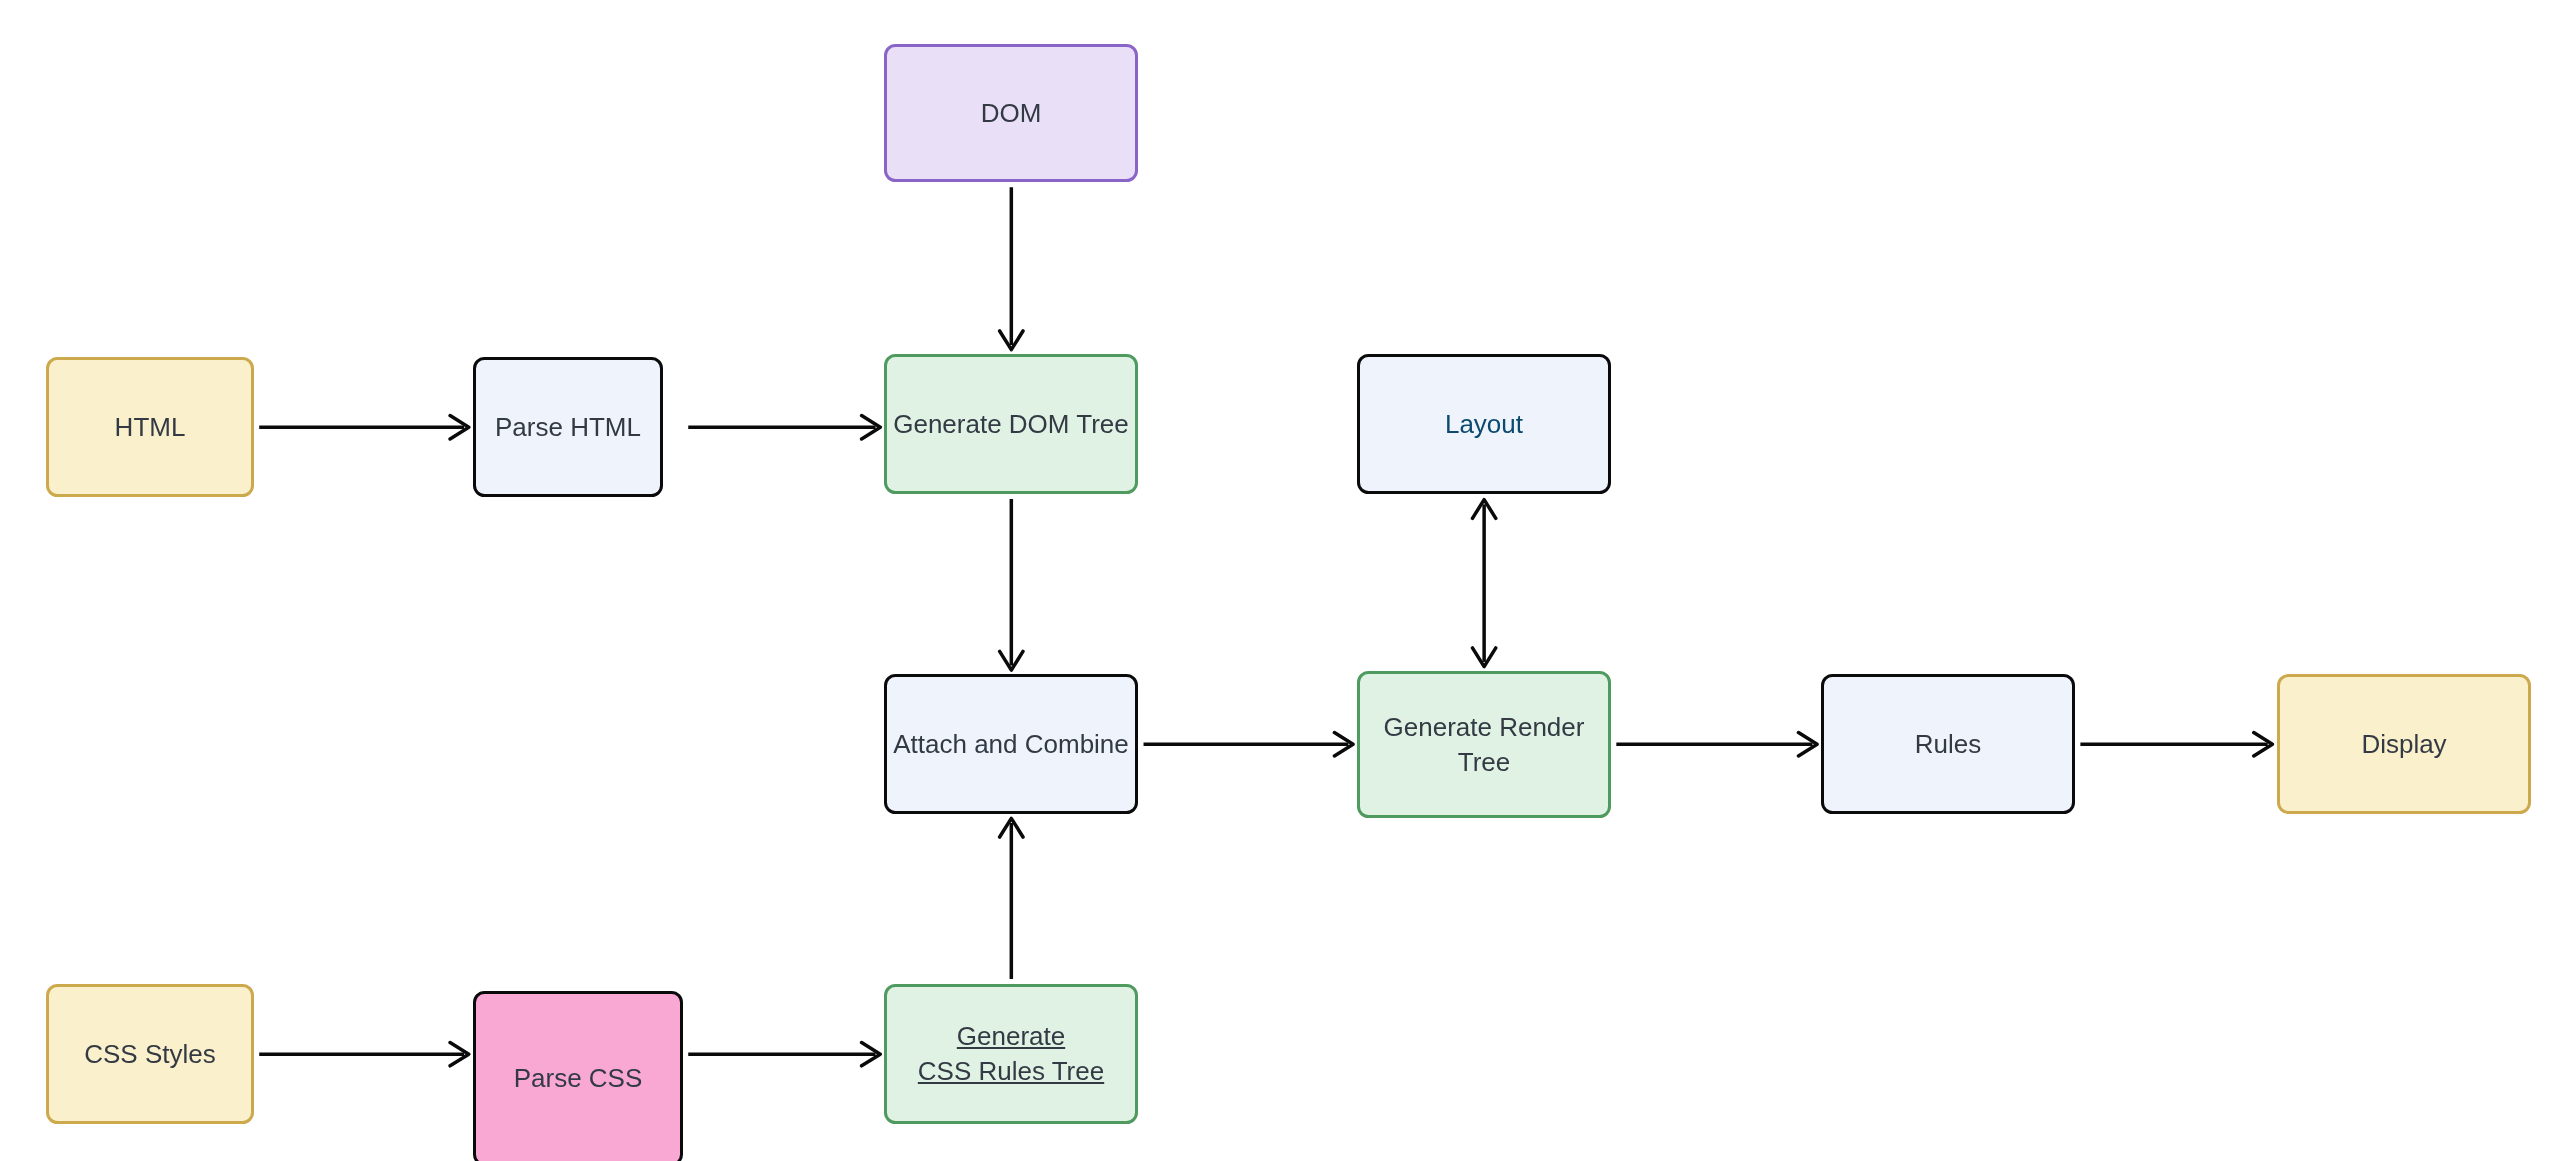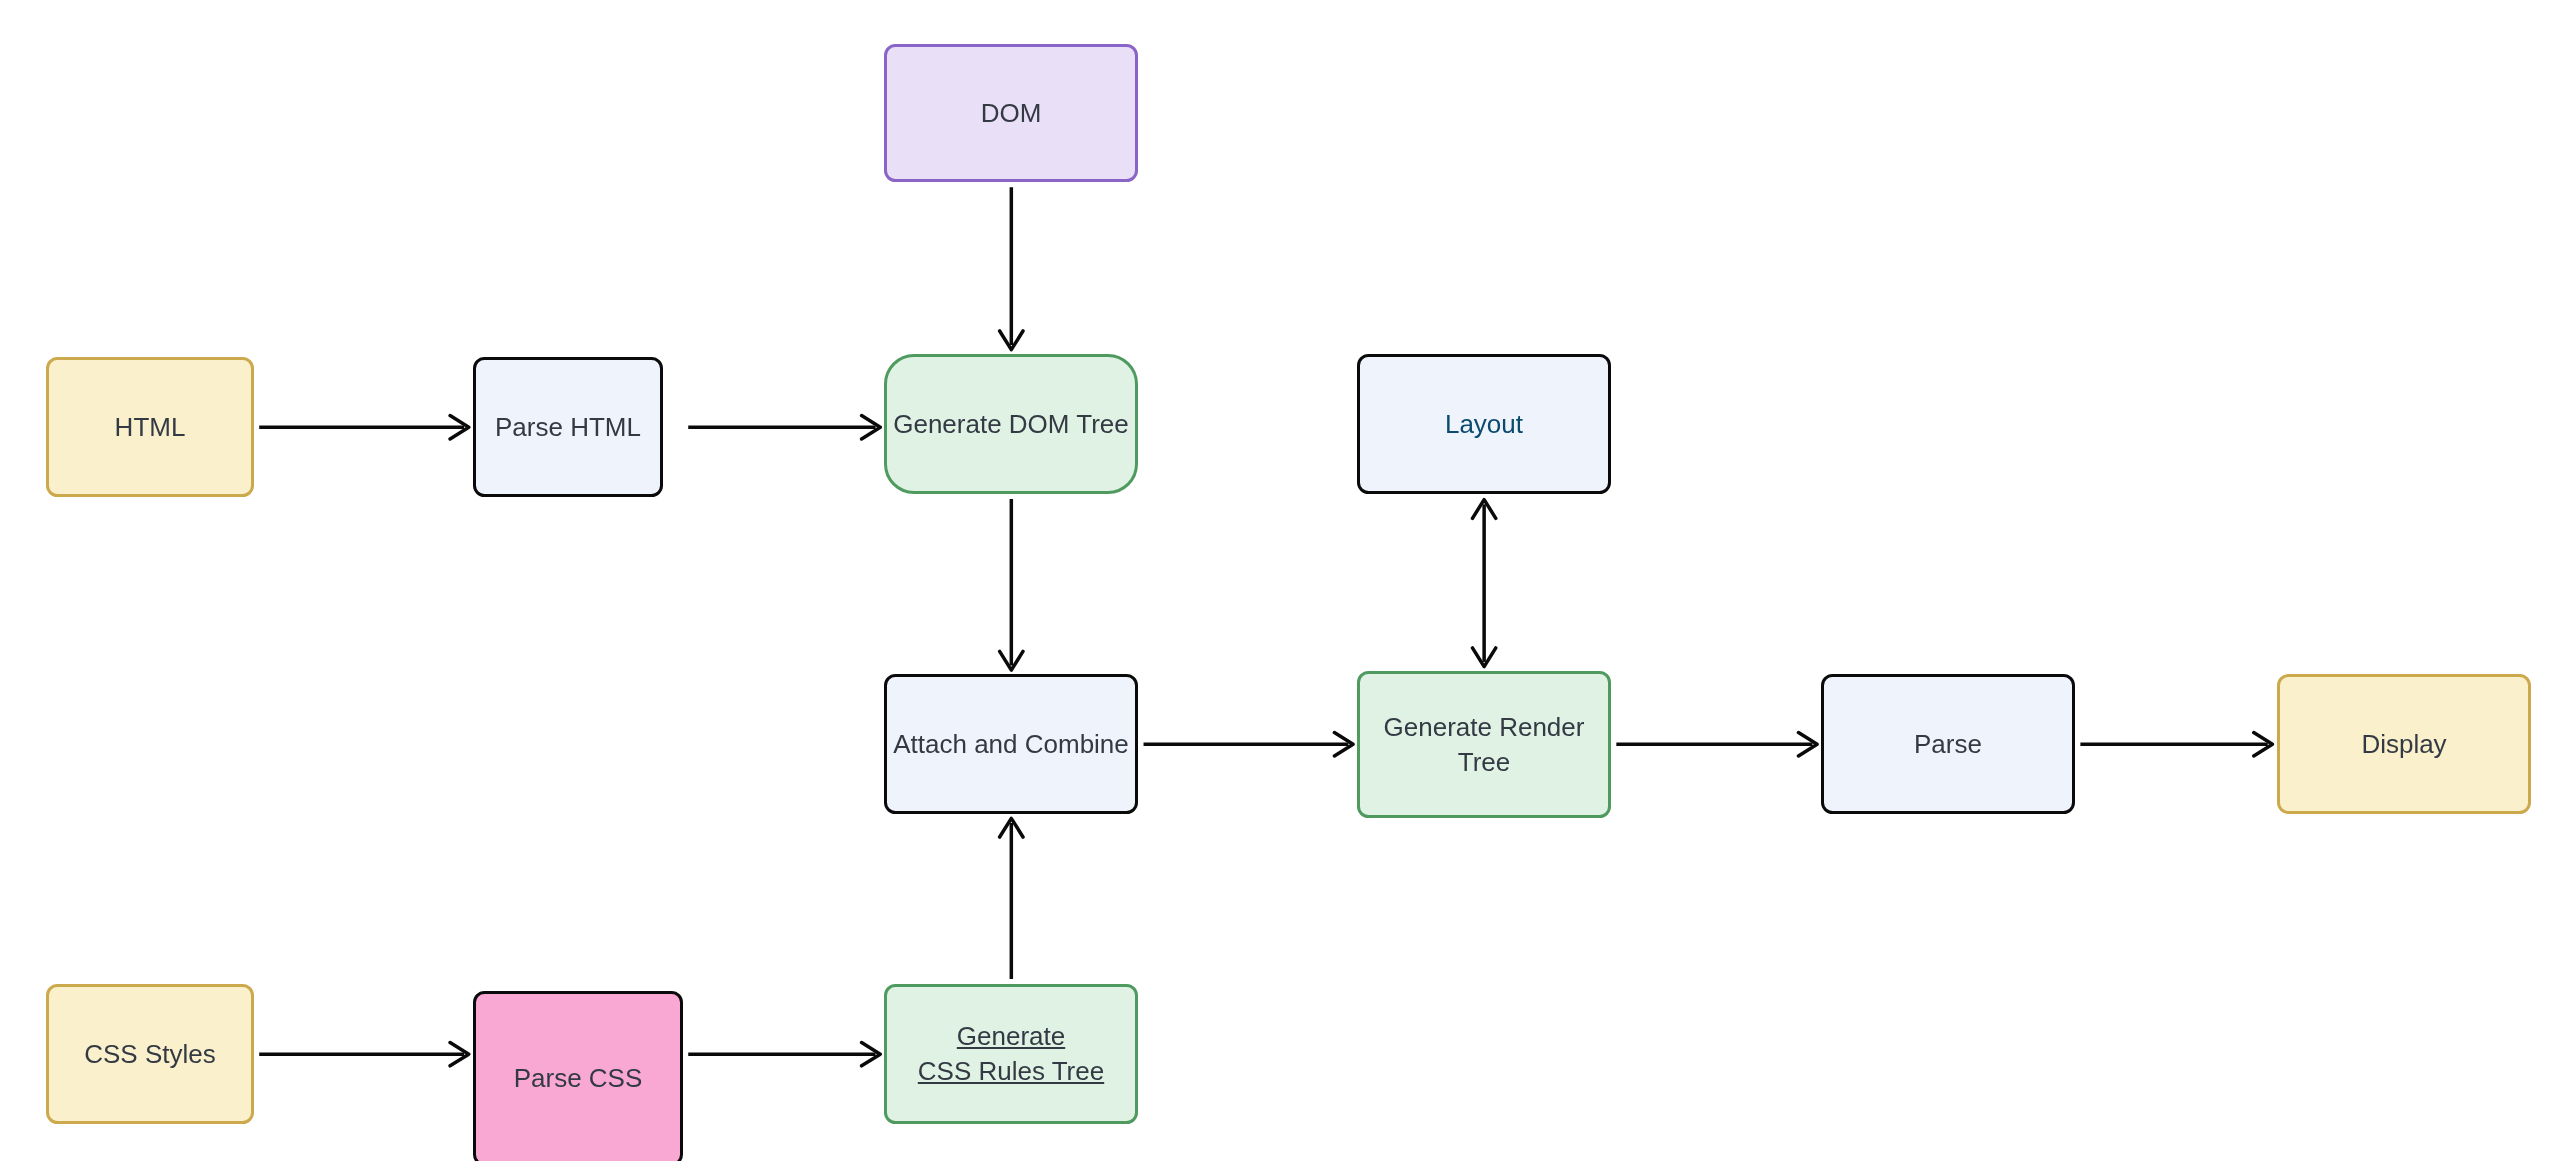--- a/index.html
+++ b/index.html
@@ -68,35 +68,35 @@
   <div>
       <div class="node node--purple" style="left: 884px; top: 44px; width: 254px; height: 138px; background: rgb(233, 224, 248); border-color: rgb(138, 100, 198); color: rgb(51, 58, 68);">
         <div class="node-label">DOM</div>
       </div>
       <div class="node node--yellow" style="left: 46px; top: 357px; width: 208px; height: 140px; background: rgb(251, 240, 204); border-color: rgb(205, 169, 78); color: rgb(51, 58, 68);">
         <div class="node-label">HTML</div>
       </div>
       <div class="node node--blue" style="left: 473px; top: 357px; width: 190px; height: 140px; background: rgb(239, 243, 252); border-color: rgb(10, 10, 10); color: rgb(51, 58, 68);">
         <div class="node-label">Parse HTML</div>
       </div>
-      <div class="node node--green" style="left: 884px; top: 354px; width: 254px; height: 140px; background: rgb(224, 242, 228); border-color: rgb(79, 154, 94); color: rgb(51, 58, 68); border-radius: 30px;">
+      <div class="node node--green" style="left: 884px; top: 354px; width: 254px; height: 140px; background: rgb(224, 242, 228); border-color: rgb(79, 154, 94); color: rgb(51, 58, 68);">
         <div class="node-label">Generate DOM Tree</div>
       </div>
       <div class="node node--blue" style="left: 1357px; top: 354px; width: 254px; height: 140px; background: rgb(239, 243, 252); border-color: rgb(10, 10, 10); color: #0c4a6e;">
         <div class="node-label">Layout</div>
       </div>
       <div class="node node--blue" style="left: 884px; top: 674px; width: 254px; height: 140px; background: rgb(239, 243, 252); border-color: rgb(10, 10, 10); color: rgb(51, 58, 68);">
         <div class="node-label">Attach and Combine</div>
       </div>
       <div class="node node--green" style="left: 1357px; top: 671px; width: 254px; height: 147px; background: rgb(224, 242, 228); border-color: rgb(79, 154, 94); color: rgb(51, 58, 68);">
         <div class="node-label">Generate Render</div>
         <div class="node-label">Tree</div>
       </div>
       <div class="node node--blue" style="left: 1821px; top: 674px; width: 254px; height: 140px; background: rgb(239, 243, 252); border-color: rgb(10, 10, 10); color: rgb(51, 58, 68);">
-        <div class="node-label">Parse</div>
+        <div class="node-label">Rules</div>
       </div>
       <div class="node node--yellow" style="left: 2277px; top: 674px; width: 254px; height: 140px; background: rgb(251, 240, 204); border-color: rgb(205, 169, 78); color: rgb(51, 58, 68);">
         <div class="node-label">Display</div>
       </div>
       <div class="node node--yellow" style="left: 46px; top: 984px; width: 208px; height: 140px; background: rgb(251, 240, 204); border-color: rgb(205, 169, 78); color: rgb(51, 58, 68);">
         <div class="node-label">CSS Styles</div>
       </div>
       <div class="node node--blue" style="left: 473px; top: 984px; width: 210px; height: 175px; background: #f9a8d4; border-color: rgb(10, 10, 10); color: rgb(51, 58, 68); margin-top: 7px;">
         <div class="node-label">Parse CSS</div>
       </div>

